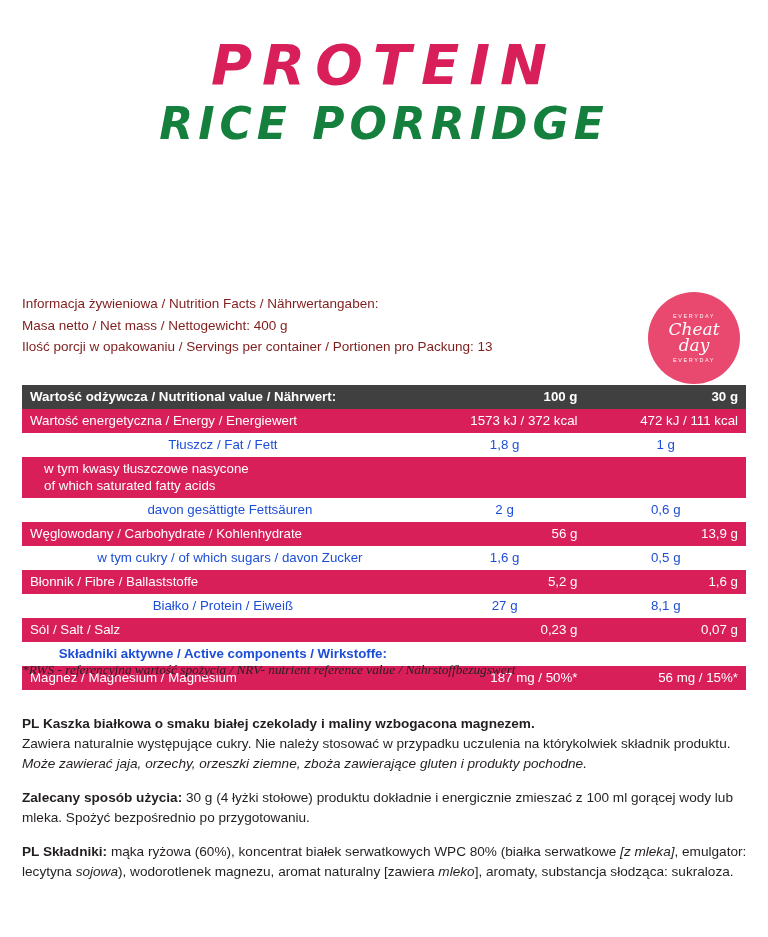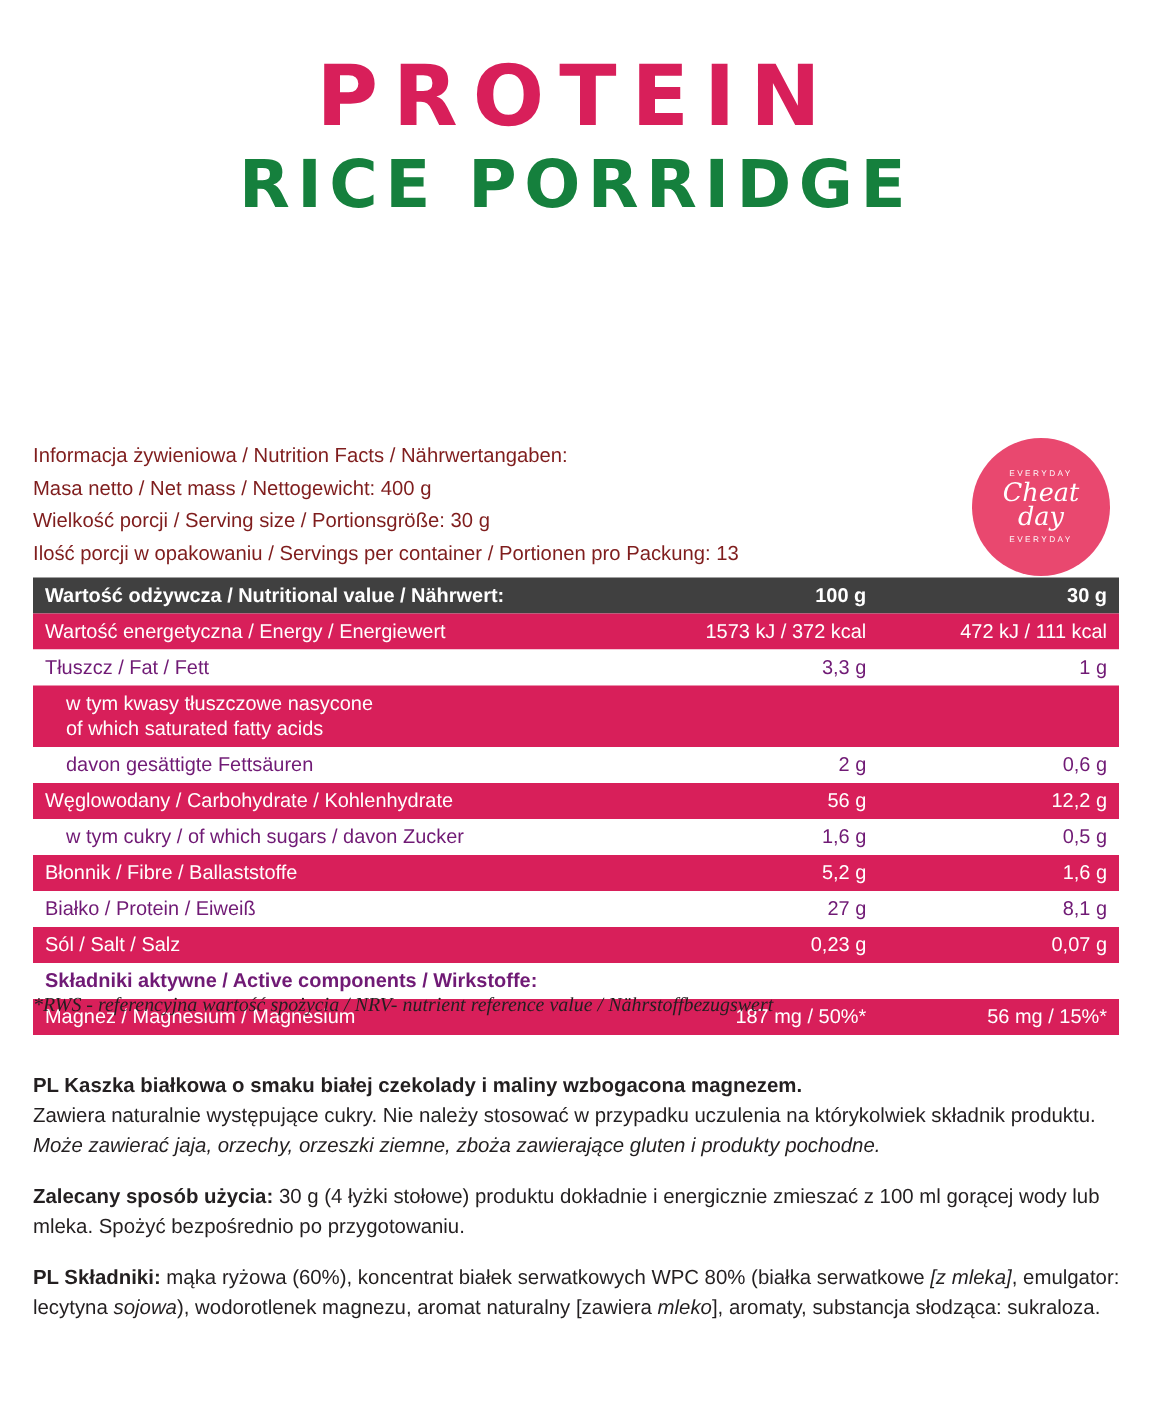--- a/index.html
+++ b/index.html
@@ -18,20 +18,21 @@
   .page {
     position: relative;
     width: 768px;
     height: 937px;
   }
 
   
   .title-block {
     text-align: center;
     padding-top: 36px;
+    font-style: italic;
   }
   .title-line1 {
     font-family: "DejaVu Sans", sans-serif;
     font-weight: bold;
     color: #d81f5a;
     font-size: 56px;
     letter-spacing: 10px;
     line-height: 1.02;
   }
   .title-line2 {
@@ -110,21 +111,22 @@
     vertical-align: top;
     line-height: 17px;
   }
   .nutrition tr.pink td {
     background: #d81f5a;
     color: #ffffff;
     margin-left: 31px;
   }
   .nutrition tr.white td {
     background: #ffffff;
-    color: #701a75;
+    color: #1d4ed8;
+    text-align: center;
   }
   .nutrition tr.pinkband td {
     background: #404040;
     color: #ffffff;
   }
   .c-name { width: 420px; }
   .c-100 { width: 152px; text-align: right; white-space: nowrap; }
   .c-30 { width: 152px; text-align: right; white-space: nowrap; }
   .bold { font-weight: bold; }
   .indent { padding-left: 22px !important; }
@@ -159,21 +161,20 @@
 <div class="page">
 
   <div class="title-block">
     <div class="title-line1">PROTEIN</div>
     <div class="title-line2">RICE PORRIDGE</div>
   </div>
 
   <div class="info-block">
     <div>Informacja żywieniowa / Nutrition Facts / Nährwertangaben:</div>
     <div>Masa netto / Net mass / Nettogewicht: 400 g</div>
-    <div>Wielkość porcji / Serving size / Portionsgröße: 30 g</div>
     <div>Ilość porcji w opakowaniu / Servings per container / Portionen pro Packung: 13</div>
   </div>
 
   <div class="stamp">
     <div class="top-arc">EVERYDAY</div>
     <div class="word1">Cheat</div>
     <div class="word2">day</div>
     <div class="bottom-arc">EVERYDAY</div>
   </div>
 
@@ -184,37 +185,37 @@
         <td class="c-100 bold">100 g</td>
         <td class="c-30 bold">30 g</td>
       </tr>
     <tr class="pink">
           <td class="c-name">Wartość energetyczna / Energy / Energiewert</td>
           <td class="c-100">1573 kJ  / 372 kcal</td>
           <td class="c-30">472 kJ / 111 kcal</td>
         </tr>
         <tr class="white">
           <td class="c-name">Tłuszcz / Fat / Fett</td>
-          <td class="c-100">3,3 g</td>
+          <td class="c-100">1,8 g</td>
           <td class="c-30">1 g</td>
         </tr>
         <tr class="pink">
           <td class="c-name indent">w tym kwasy tłuszczowe nasycone<br>of which saturated fatty acids</td>
           <td class="c-100"></td>
           <td class="c-30"></td>
         </tr>
         <tr class="white">
           <td class="c-name indent">davon gesättigte Fettsäuren</td>
           <td class="c-100">2 g</td>
           <td class="c-30">0,6 g</td>
         </tr>
         <tr class="pink">
           <td class="c-name">Węglowodany / Carbohydrate / Kohlenhydrate</td>
           <td class="c-100">56 g</td>
-          <td class="c-30">12,2 g</td>
+          <td class="c-30">13,9 g</td>
         </tr>
         <tr class="white">
           <td class="c-name indent">w tym cukry / of which sugars / davon Zucker</td>
           <td class="c-100">1,6 g</td>
           <td class="c-30">0,5 g</td>
         </tr>
         <tr class="pink">
           <td class="c-name">Błonnik / Fibre / Ballaststoffe</td>
           <td class="c-100">5,2 g</td>
           <td class="c-30">1,6 g</td>

